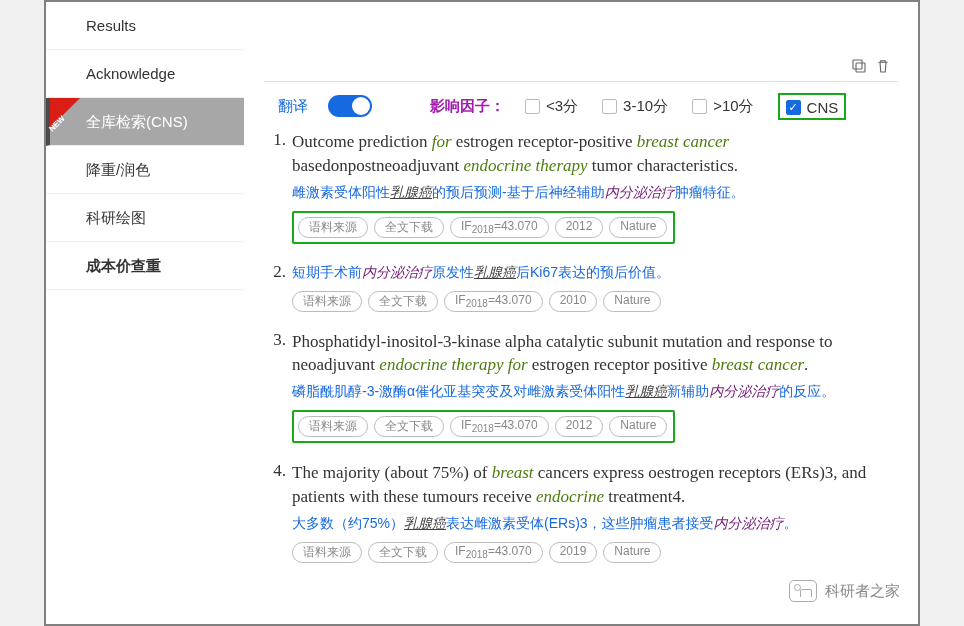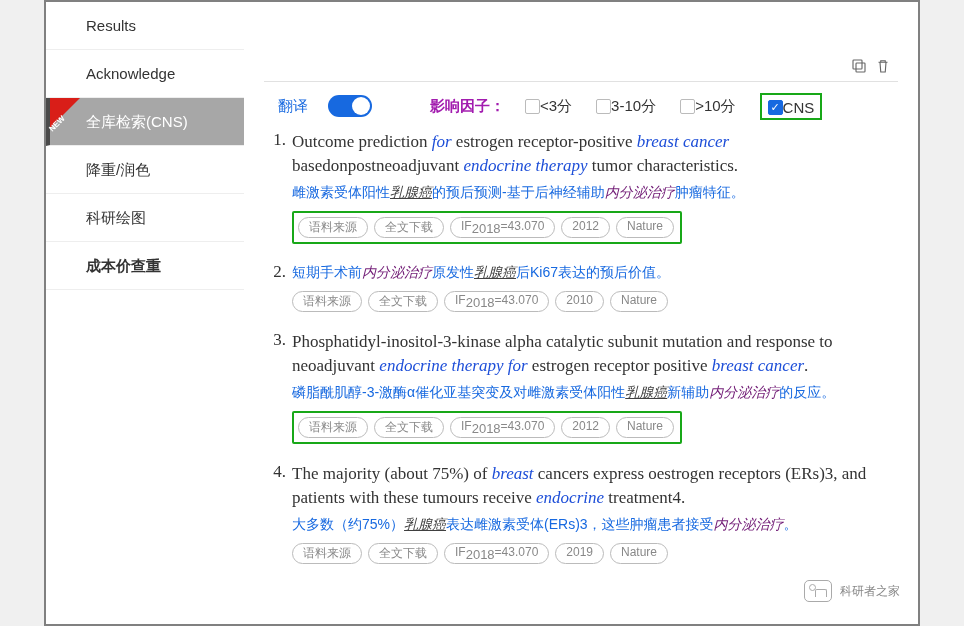--- a/index.html
+++ b/index.html
@@ -13,38 +13,38 @@
   .bold { font-weight: 700; }
   .content { flex: 1; padding: 0 20px; display: flex; flex-direction: column; overflow: hidden; position: relative; }
   .top-bar { height: 80px; border-bottom: 1px solid #e1e1e1; position: relative; }
   .top-icons { position: absolute; right: 6px; bottom: 6px; display: flex; gap: 6px; }
   .top-icons svg { width: 18px; height: 18px; stroke: #666; fill: none; stroke-width: 1.5; }
   .filter-row { display: flex; align-items: center; height: 48px; gap: 20px; font-size: 15px; }
   .filter-label { color: #a21caf; font-weight: bold; }
   .translate-lbl { color: #1769e0; margin-left: 14px; }
   .toggle { width: 44px; height: 22px; background: #1769e0; border-radius: 11px; position: relative; cursor: pointer; }
   .toggle::after { content: ""; position: absolute; right: 2px; top: 2px; width: 18px; height: 18px; background: #fff; border-radius: 50%; }
-  .chk { display: inline-flex; align-items: center; cursor: pointer; }
+  .chk { display: inline-flex; align-items: center; gap: 6px; cursor: pointer; }
   .chk-box { width: 15px; height: 15px; border: 1px solid #bbb; border-radius: 2px; display: inline-flex; align-items: center; justify-content: center; }
   .chk.checked .chk-box { background: #1769e0; border-color: #1769e0; color: #fff; font-size: 11px; }
   .hl-box { border: 2px solid #18a818; padding: 2px 6px; }
   .results { flex: 1; overflow: hidden; }
   .result-item { display: flex; margin-bottom: 18px; }
   .r-num { width: 28px; text-align: right; padding-right: 6px; font-size: 17px; color: #333; font-family: Georgia, serif; }
   .r-body { flex: 1; }
   .r-title { font-family: Georgia, "Times New Roman", serif; font-size: 17px; color: #333; line-height: 1.4; margin-bottom: 4px; }
-  .r-title .kw { color: #1d4ed8; font-style: italic; }
+  .r-title .kw { color: #4d7c0f; font-style: italic; }
   .r-trans { color: #1769e0; font-size: 14px; margin-bottom: 8px; line-height: 1.5; }
   .r-trans .kw-cn { color: #701a75; font-style: italic; }
   .r-trans .kw-cn-u { color: #404040; font-style: italic; text-decoration: underline; }
   .tag-row { display: flex; gap: 6px; flex-wrap: wrap; }
   .tag { border: 1px solid #bbb; border-radius: 12px; padding: 1px 10px; font-size: 12px; color: #888; cursor: pointer; background: #fff; }
-  .tag sub { font-size: 13px; }
+  .tag sub { font-size: 10px; }
   .hl-tags { border: 2px solid #18a818; padding: 4px 6px 4px 4px; display: inline-flex; gap: 6px; border-radius: 2px; }
-  .watermark { position: absolute; right: 18px; bottom: 22px; display: flex; align-items: center; gap: 8px; color: #888; font-size: 12px; pointer-events: none; }
+  .watermark { position: absolute; right: 18px; bottom: 22px; display: flex; align-items: center; gap: 8px; color: #888; font-size: 15px; pointer-events: none; }
   .watermark .wm-icon { width: 28px; height: 22px; border: 1.5px solid #aaa; border-radius: 5px; position: relative; }
   .watermark .wm-icon::before, .watermark .wm-icon::after { content: ""; position: absolute; background: #aaa; }
   .watermark .wm-icon::before { width: 5px; height: 5px; border-radius: 50%; left: 4px; top: 3px; background: transparent; border: 1.5px solid #aaa; }
   .watermark .wm-icon::after { right: 4px; bottom: 4px; width: 10px; height: 7px; border-radius: 2px 2px 0 0; background: transparent; border: 1.5px solid #aaa; border-bottom: none; }
 </style>
 </head>
 <body>
 
 <div class="frame">
 

